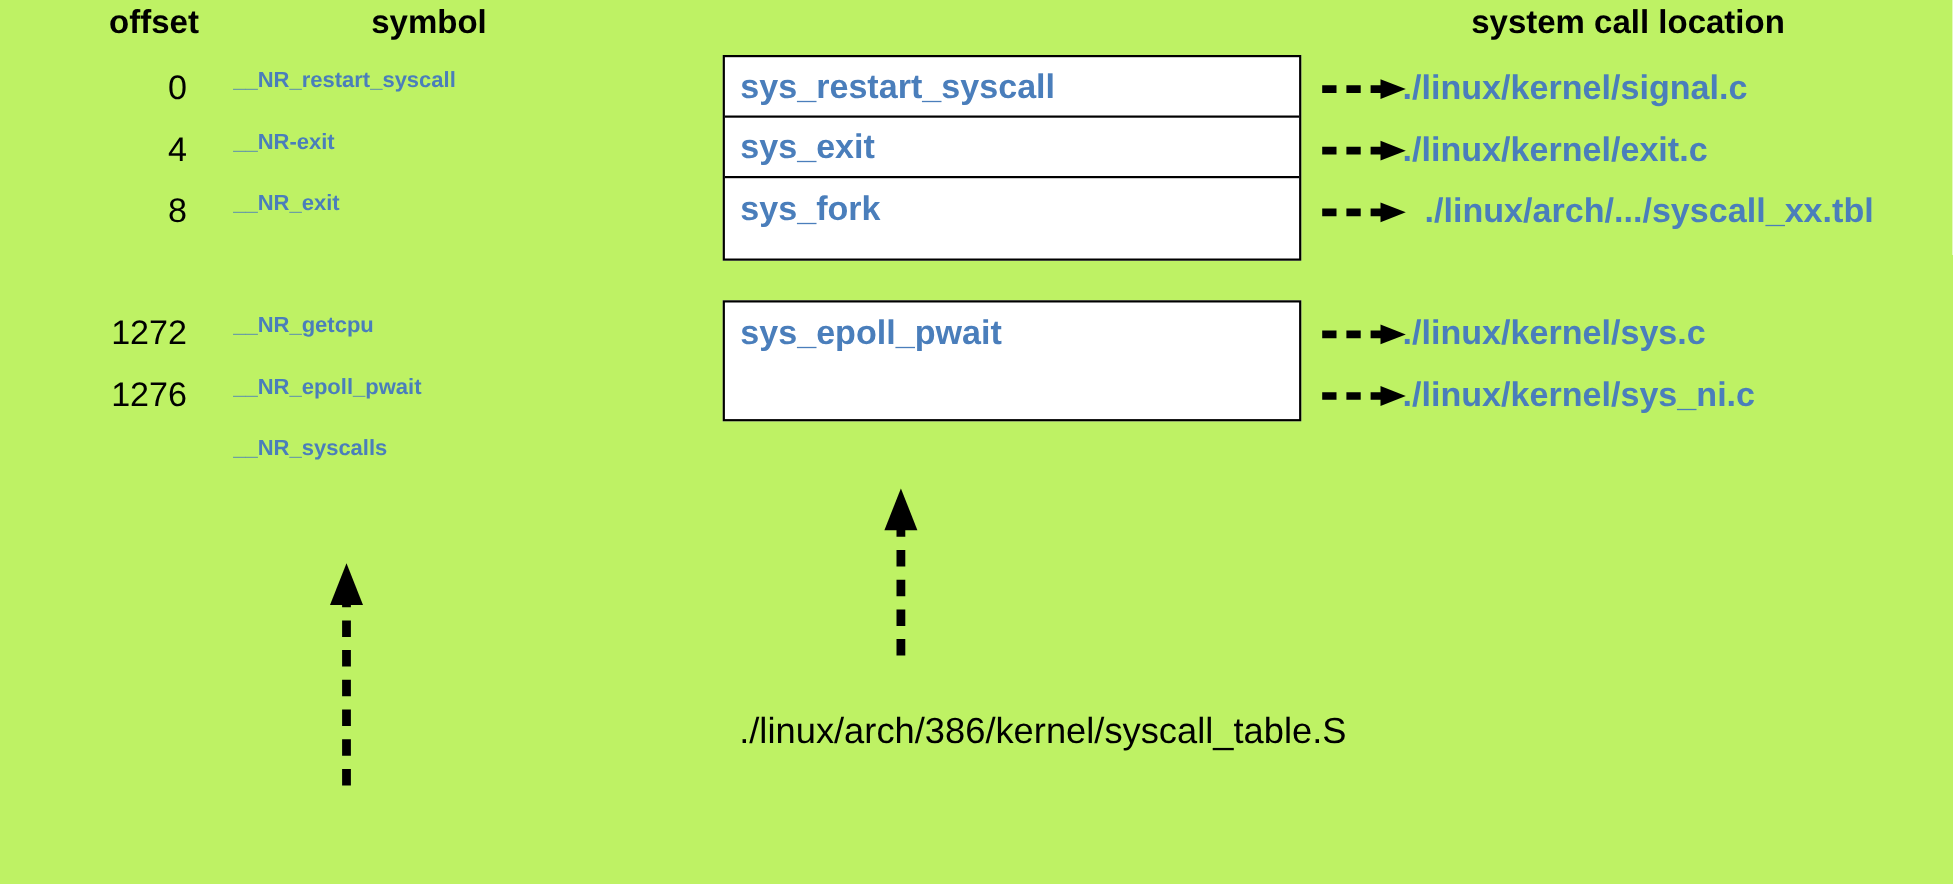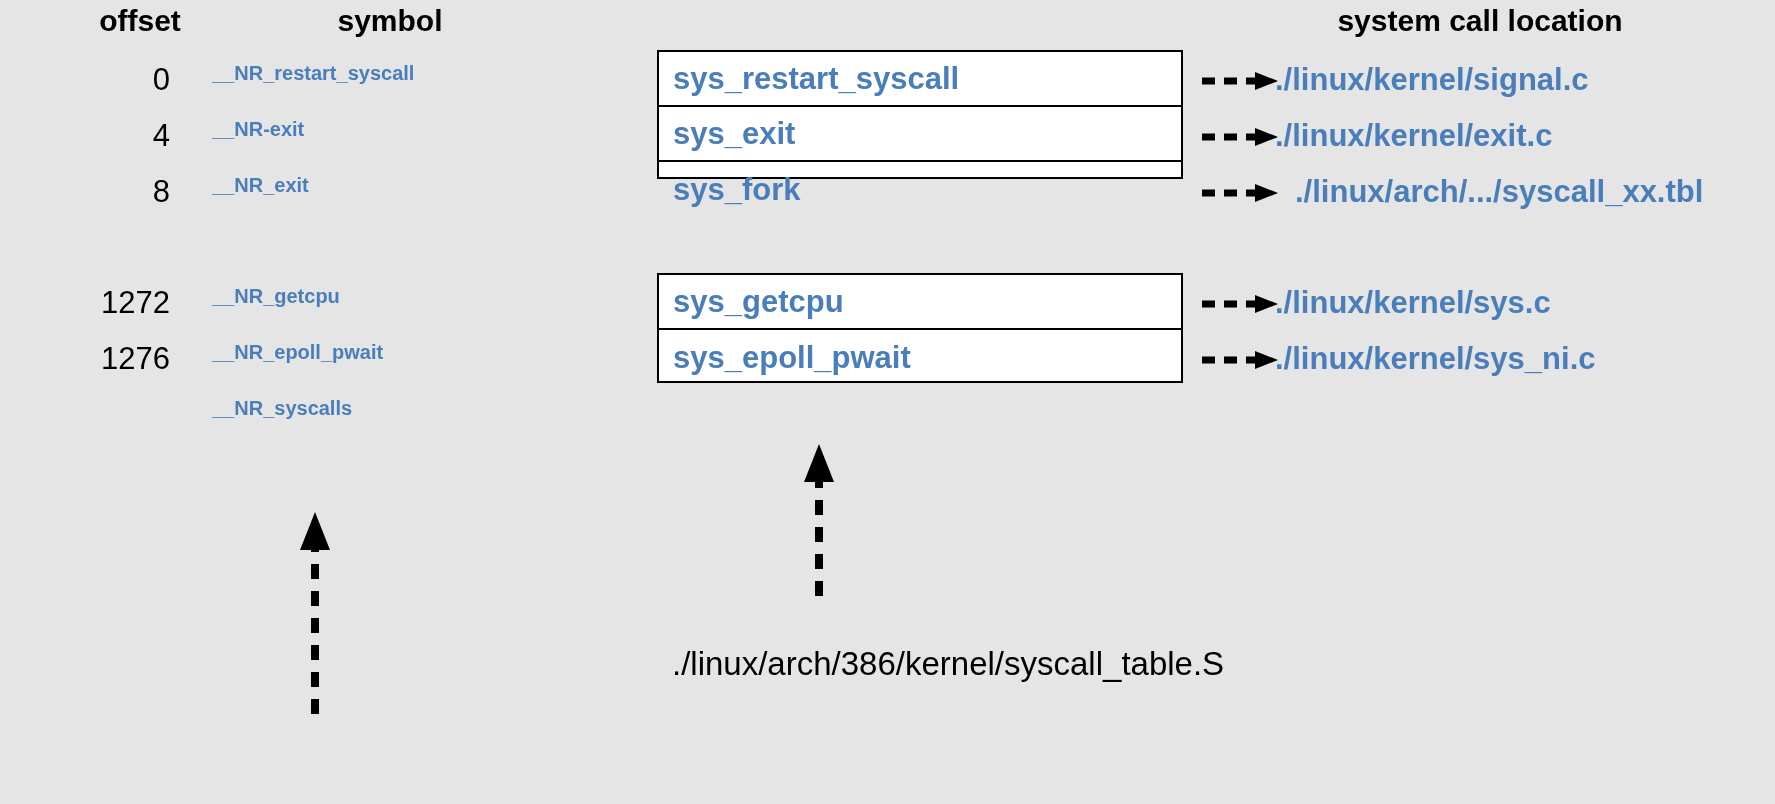--- a/index.html
+++ b/index.html
@@ -7,21 +7,21 @@
     padding: 0;
     background: #ffffff;
   }
   body {
     font-family: "Liberation Sans", sans-serif;
   }
   #page {
     position: relative;
     width: 1775px;
     height: 804px;
-    background: #e5e5e5;
+    background: #bef264;
     overflow: hidden;
   }
   .abs { position: absolute; }
 
   
   .col-header {
     font-weight: bold;
     font-size: 30px;
     color: #000000;
     text-align: center;
@@ -102,21 +102,21 @@
   <div class="abs col-header" style="left:1210px; top:4px; width:540px;">system call location</div>
 
   <div class="abs offset-cell" style="left:30px; top:62px; width:140px;">0</div>
   <div class="abs offset-cell" style="left:30px; top:118px; width:140px;">4</div>
   <div class="abs offset-cell" style="left:30px; top:174px; width:140px;">8</div>
 
   <div class="abs symbol-cell" style="left:212px; top:62px;">__NR_restart_syscall</div>
   <div class="abs symbol-cell" style="left:212px; top:118px;">__NR-exit</div>
   <div class="abs symbol-cell" style="left:212px; top:174px;">__NR_exit</div>
 
-  <div class="abs table-box" style="left:657px; top:50px; width:526px; height:129px;">
+  <div class="abs table-box" style="left:657px; top:50px; width:526px; height:187px;">
     <div class="table-row" style="height:55px;">
       <span class="table-row-label">sys_restart_syscall</span>
     </div>
     <div class="table-row" style="height:55px;">
       <span class="table-row-label">sys_exit</span>
     </div>
     <div class="table-row" style="height:55px;">
       <span class="table-row-label">sys_fork</span>
     </div>
   </div>
@@ -146,23 +146,20 @@
 
   <div class="abs offset-cell" style="left:30px; top:285px; width:140px;">1272</div>
   <div class="abs offset-cell" style="left:30px; top:341px; width:140px;">1276</div>
 
   <div class="abs symbol-cell" style="left:212px; top:285px;">__NR_getcpu</div>
   <div class="abs symbol-cell" style="left:212px; top:341px;">__NR_epoll_pwait</div>
   <div class="abs symbol-cell" style="left:212px; top:397px;text-align:center;">__NR_syscalls</div>
 
   <div class="abs table-box" style="left:657px; top:273px; width:526px; height:110px;">
     <div class="table-row" style="height:55px;">
-      <span class="table-row-label">sys_getcpu</span>
-    </div>
-    <div class="table-row" style="height:55px;">
       <span class="table-row-label">sys_epoll_pwait</span>
     </div>
   </div>
 
   <div class="abs h-arrow" style="left:1200px; top:293px; width:86px;">
     <svg width="86" height="22" viewBox="0 0 86 22">
       <line x1="2" y1="11" x2="60" y2="11" stroke="#000" stroke-width="7" stroke-dasharray="13,9"></line>
       <polygon points="55,2 78,11 55,20" fill="#000"></polygon>
     </svg>
   </div>

